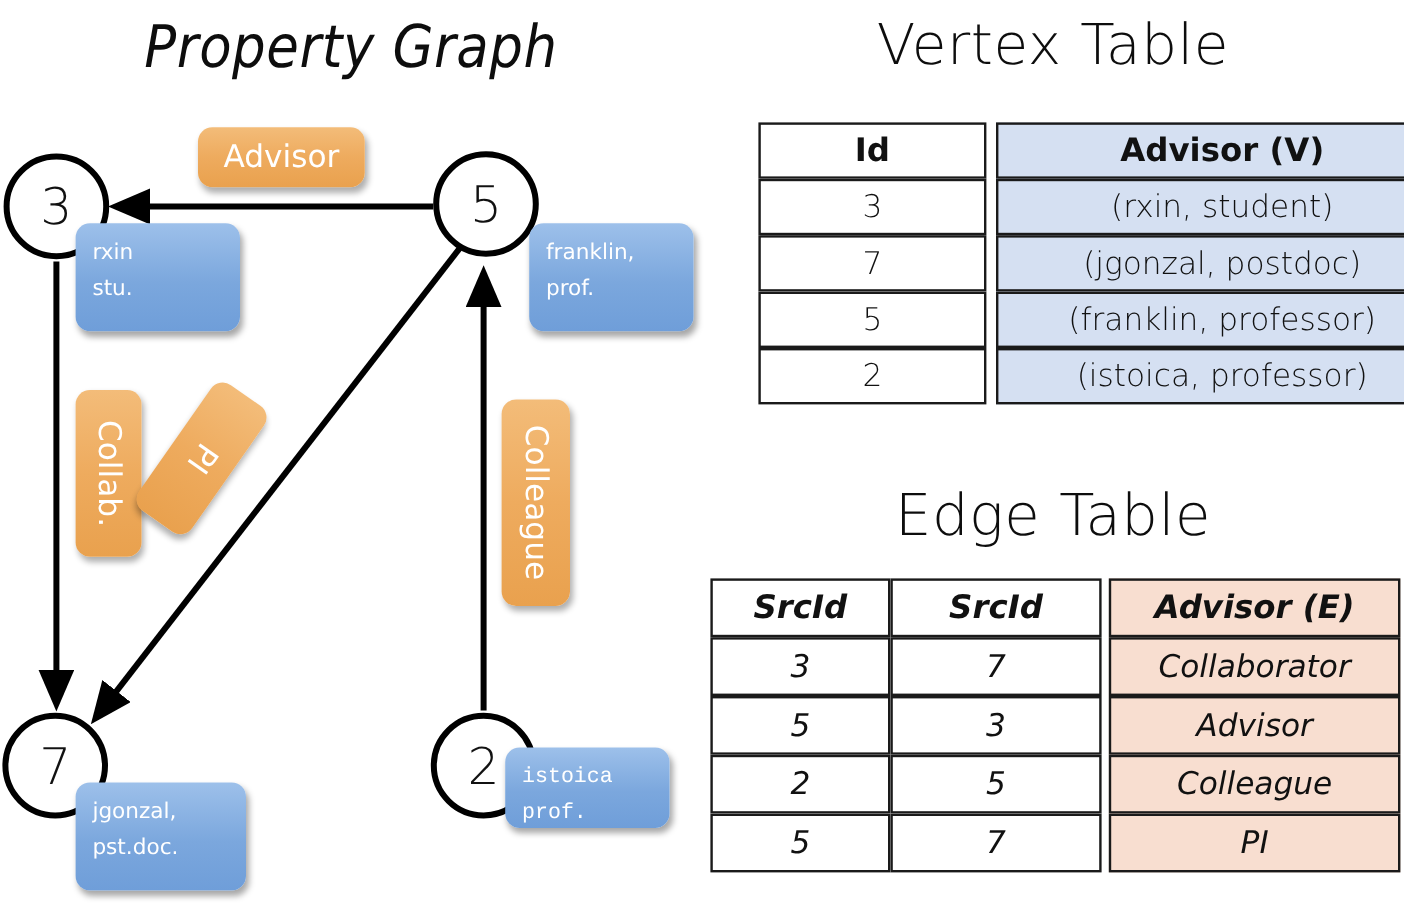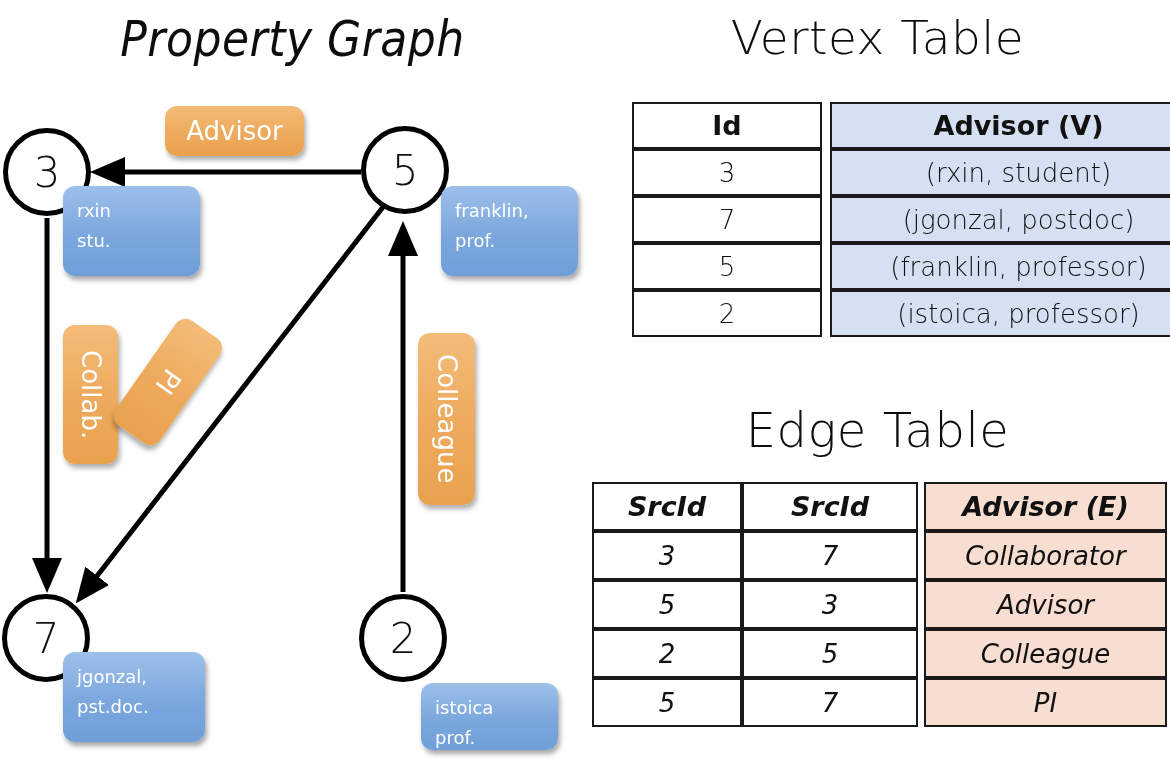--- a/index.html
+++ b/index.html
@@ -72,21 +72,21 @@
 
   
   #node-3{left:3px;  top:128px;}
   #node-5{left:361px;top:126px;}
   #node-7{left:2px;  top:594px;}
   #node-2{left:359px;top:594px;}
 
   #node-3-label{left:63px; top:186px; width:137px;height:90px;}
   #node-5-label{left:441px;top:186px; width:137px;height:90px;}
   #node-7-label{left:63px; top:652px; width:142px;height:90px;}
-  #node-2-label{left:421px;top:683px; width:137px;height:67px;}
+  #node-2-label{left:421px;top:623px; width:137px;height:67px;font-family:Liberation Mono, monospace;}
 
   #edge-label-advisor{left:165px;top:106px;width:139px;height:50px;}
   #edge-label-collab{left:63px;top:325px;width:55px;height:139px;}
   #edge-label-colleague{left:418px;top:333px;width:57px;height:172px;}
   #edge-label-pi{left:141px;top:318px;width:54px;height:128px;
       transform:rotate(35deg);transform-origin:50% 50%;}
 
   
   table.grid{
     position:absolute;

